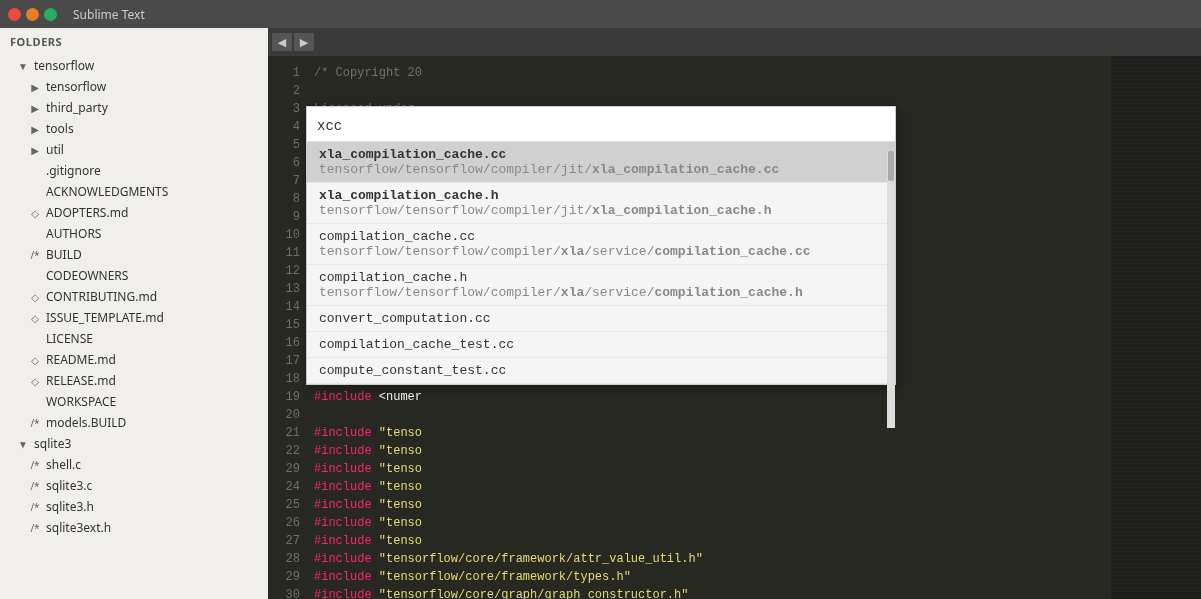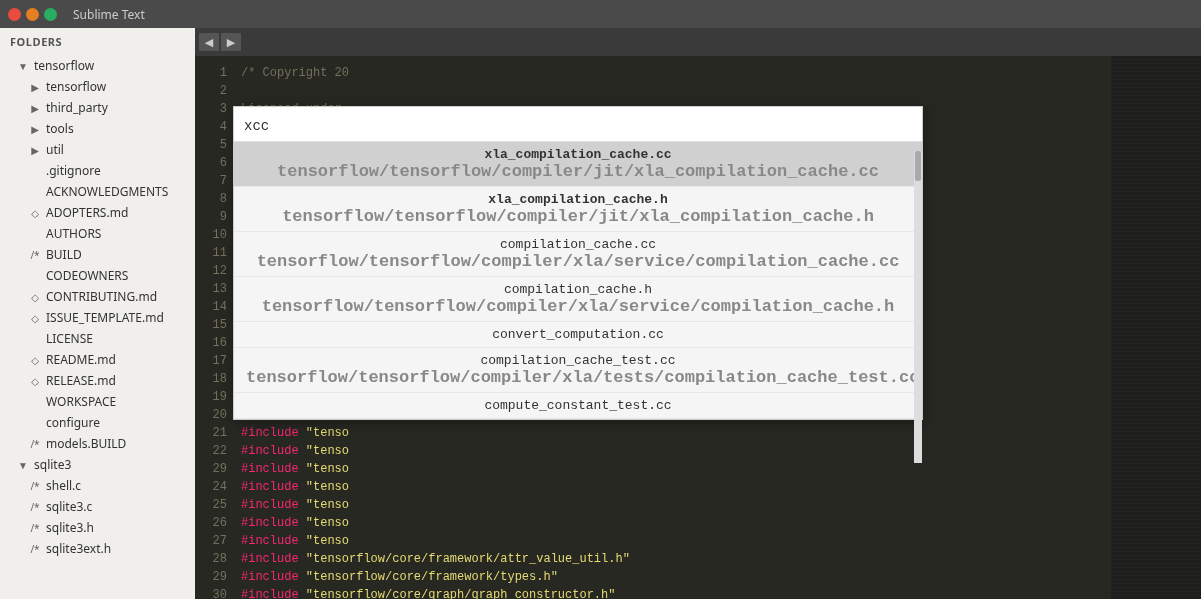--- a/index.html
+++ b/index.html
@@ -44,21 +44,21 @@
 
     
     .main-layout {
       display: flex;
       flex: 1;
       overflow: hidden;
     }
 
     
     .sidebar {
-      width: 195px;
+      width: 268px;
       background: #f0efec;
       display: flex;
       flex-direction: column;
       flex-shrink: 0;
       overflow-y: auto;
       font-size: 12px;
     }
     .sidebar-header {
       padding: 6px 10px;
       font-size: 11px;
@@ -172,21 +172,21 @@
         rgba(255,255,255,0.03) 3px,
         rgba(255,255,255,0.03) 4px
       );
     }
 
     
     .autocomplete {
       position: absolute;
       top: 50px;
       left: 38px;
-      width: 690px;
+      width: 590px;
       background: #f5f5f5;
       border: 1px solid #ccc;
       box-shadow: 2px 4px 12px rgba(0,0,0,0.3);
       z-index: 100;
     }
     .search-box {
       background: white;
       padding: 6px 10px;
       border-bottom: 1px solid #ddd;
     }
@@ -196,34 +196,32 @@
       outline: none;
       font-family: 'Courier New', monospace;
       font-size: 14px;
       color: #333;
       background: transparent;
     }
     .autocomplete-item {
       padding: 5px 12px;
       cursor: pointer;
       border-bottom: 1px solid #e8e8e8;
-      text-align: center;
     }
     .autocomplete-item.selected { background: #d0d0d0; }
     .autocomplete-filename {
       font-family: 'Courier New', monospace;
       font-size: 13px;
       color: #333;
       font-weight: normal;
     }
     .autocomplete-path {
       font-family: 'Courier New', monospace;
-      font-size: 17px;
+      font-size: 13px;
       color: #888;
-      font-weight: bold;
     }
     .autocomplete-scrollbar {
       position: absolute;
       right: 0;
       top: 44px;
       width: 8px;
       height: 100%;
       background: #ddd;
     }
     .autocomplete-scrollbar-thumb {
@@ -311,24 +309,20 @@
       <span class="icon">◇</span>
       <span>README.md</span>
     </div>
     <div class="sidebar-item indent2">
       <span class="icon">◇</span>
       <span>RELEASE.md</span>
     </div>
     <div class="sidebar-item indent2">
       <span class="icon"> </span>
       <span>WORKSPACE</span>
-    </div>
-    <div class="sidebar-item indent2">
-      <span class="icon"> </span>
-      <span>configure</span>
     </div>
     <div class="sidebar-item indent2">
       <span class="icon">/*</span>
       <span>models.BUILD</span>
     </div>
 
     <div class="sidebar-item indent1">
       <span class="icon folder-icon">▼</span>
       <span>sqlite3</span>
     </div>
@@ -453,21 +447,20 @@
           <div class="autocomplete-filename">compilation_cache.h</div>
           <div class="autocomplete-path">tensorflow/tensorflow/compiler/<strong>xla</strong>/service/<strong>compilation_cache.h</strong></div>
         </div>
 
         <div class="autocomplete-item">
           <div class="autocomplete-filename">convert_computation.cc</div>
         </div>
 
         <div class="autocomplete-item">
           <div class="autocomplete-filename">compilation_cache_test.cc</div>
-          <div class="autocomplete-path">tensorflow/tensorflow/compiler/<strong>xla</strong>/tests/<strong>compilation_cache_test.cc</strong></div>
         </div>
 
         <div class="autocomplete-item">
           <div class="autocomplete-filename">compute_constant_test.cc</div>
         </div>
 
         <div class="autocomplete-scrollbar">
           <div class="autocomplete-scrollbar-thumb"></div>
         </div>
       </div>

